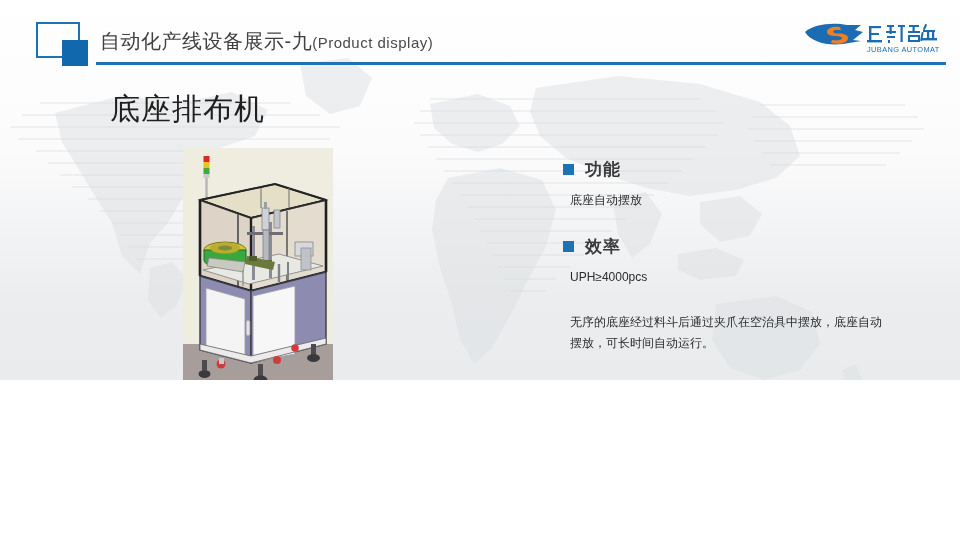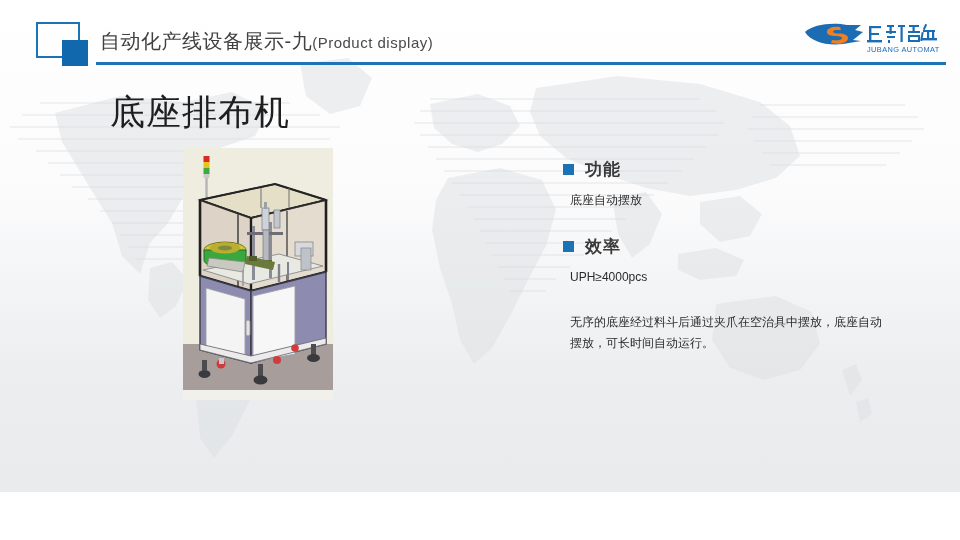--- a/index.html
+++ b/index.html
@@ -5,21 +5,21 @@
   html, body {
     margin: 0; padding: 0;
     width: 960px; height: 540px;
     overflow: hidden;
     background: #ffffff;
     font-family: "Liberation Sans", "DejaVu Sans", sans-serif;
   }
 
   #slide {
     position: relative;
-    width: 960px; height: 492px;
+    width: 960px; height: 380px;
     background: linear-gradient(180deg, #ffffff 0%, #fbfbfc 40%, #ebedee 78%, #e9ebec 100%);
     overflow: hidden;
   }
 
   
   .wm-wrap {
     position: absolute; inset: 0;
     overflow: hidden;
     pointer-events: none;
   }
@@ -84,21 +84,21 @@
     left: 803px; top: 20px;
     width: 137px; height: 36px;
   }
   .logo svg { display: block; }
 
   
   .slide-title {
     position: absolute;
     left: 110px; top: 89px;
     font-family: "DejaVu Serif", "Liberation Serif", serif;
-    font-size: 35px;
+    font-size: 30px;
     color: #1f1f1f;
     letter-spacing: 1px;
     white-space: nowrap;
   }
 
   
   .product-img {
     position: absolute;
     left: 183px; top: 148px;
     width: 150px; height: 252px;

